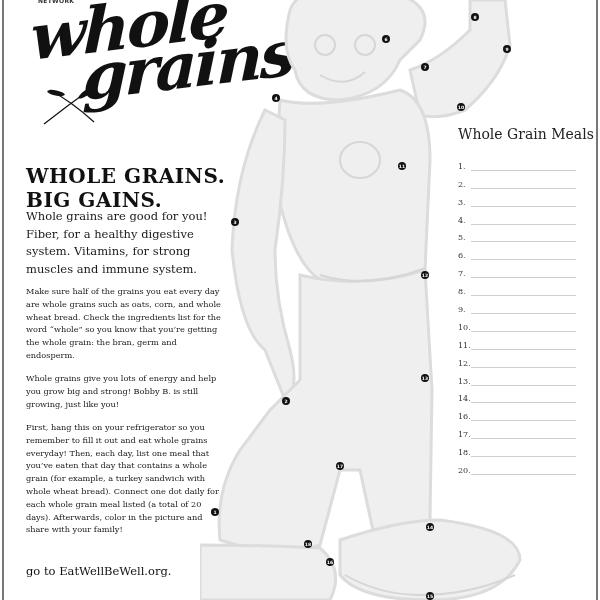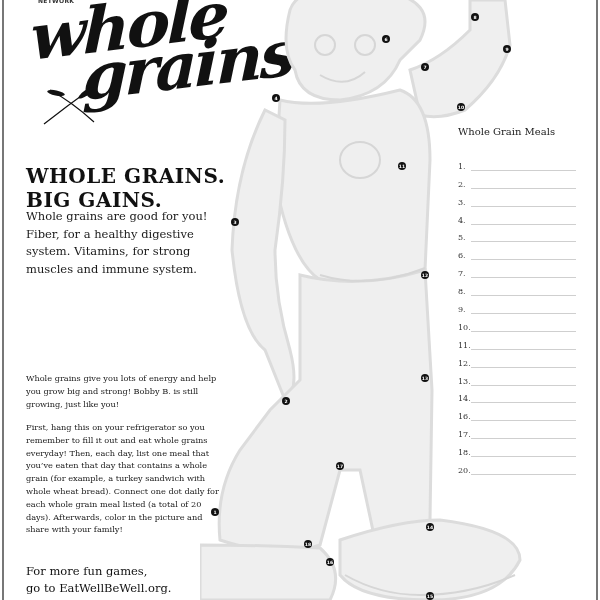--- a/index.html
+++ b/index.html
@@ -16,21 +16,21 @@
   .figure { position:absolute; left:200px; top:0; width:330px; height:600px; }
 
   .headline { position:absolute; left:26px; top:148px; font-family:"DejaVu Serif", serif; font-weight:900; font-size:20px; line-height:24px; letter-spacing:0.5px; color:#111;margin-top:16px; }
   .intro { position:absolute; left:26px; top:208px; width:200px; font-size:11.5px; line-height:17.5px; color:#1a1a1a; }
   .para { position:absolute; left:26px; width:200px; font-size:8.2px; line-height:12.8px; color:#222; }
   .p1 { top:285px; }
   .p2 { top:372px; }
   .p3 { top:421px; }
   .footer-cta { position:absolute; left:26px; top:563px; font-size:11.5px; line-height:17px; color:#111; }
 
-  .meals-title { position:absolute; left:458px; top:126px; font-size:10px; color:#222; }
+  .meals-title { position:absolute; left:458px; top:126px; font-size:14px; color:#222; }
   .meals-list { position:absolute; left:458px; top:153px; width:118px; margin:0; padding:0; list-style:none; }
   .meals-list li { height:17.9px; display:flex; align-items:flex-end; font-size:8px; color:#333; }
   .meals-list .num { width:12px; white-space:nowrap; }
   .meals-list .line { flex:1; border-bottom:1px solid #cfcfcf; height:10px; margin-left:1px; }
 
   .dot { position:absolute; width:8px; height:8px; border-radius:50%; background:#111; color:#fff; font-family:"DejaVu Sans", sans-serif; font-size:4.5px; font-weight:bold; display:flex; align-items:center; justify-content:center; transform:translate(-4px,-4px); }
 </style>
 </head>
 <body>
 
@@ -77,25 +77,25 @@
     </g>
   </svg>
 
   <div class="headline">
     <div>WHOLE GRAINS.</div>
     <div>BIG GAINS.</div>
   </div>
 
   <div class="intro">Whole grains are good for you! Fiber, for a healthy digestive system. Vitamins, for strong muscles and immune system.</div>
 
+  <div class="para p1">Make sure half of the grains you eat every day are whole grains such as oats, corn, and whole wheat bread. Check the ingredients list for the word “whole” so you know that you’re getting the whole grain: the bran, germ and endosperm.</div>
   <div class="para p2">Whole grains give you lots of energy and help you grow big and strong! Bobby B. is still growing, just like you!</div>
   <div class="para p3">First, hang this on your refrigerator so you remember to fill it out and eat whole grains everyday! Then, each day, list one meal that you’ve eaten that day that contains a whole grain (for example, a turkey sandwich with whole wheat bread). Connect one dot daily for each whole grain meal listed (a total of 20 days). Afterwards, color in the picture and share with your family!</div>
 
   <div class="footer-cta">
-    <div>For more fun games,</div>
     <div>go to EatWellBeWell.org.</div>
   </div>
 
   <div class="meals-title">Whole Grain Meals</div>
   <ul class="meals-list" id="meals-list">
       <li>
         <span class="num">1.</span>
         <span class="line"></span>
       </li>
       <li>

